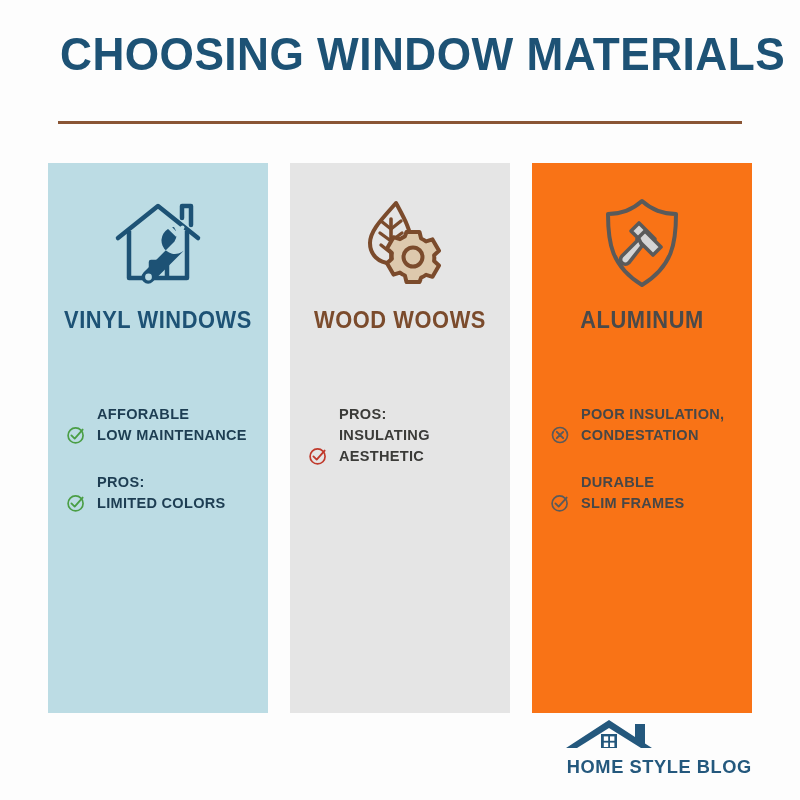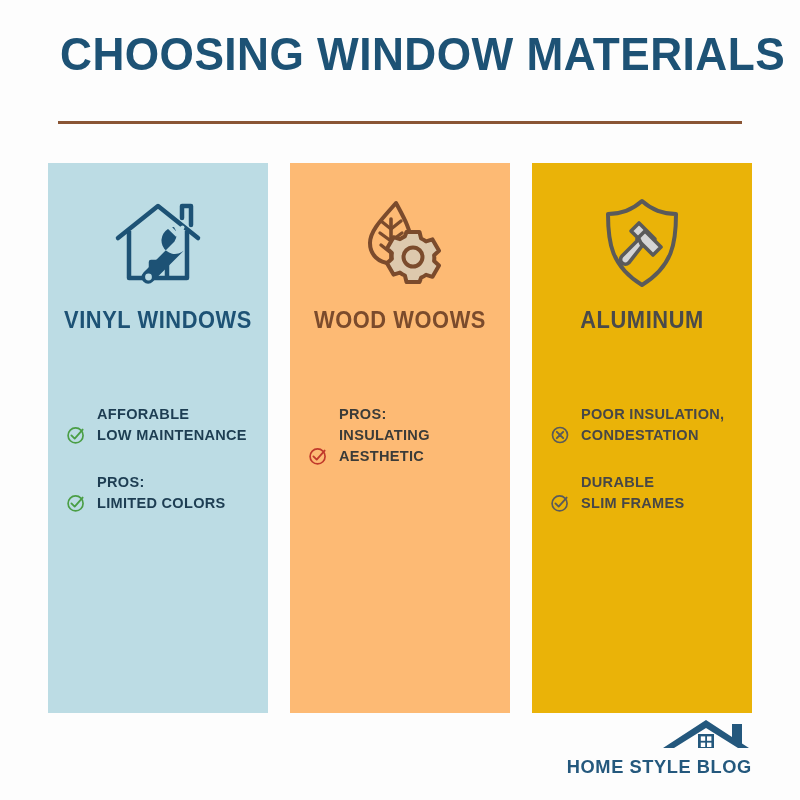--- a/index.html
+++ b/index.html
@@ -63,22 +63,22 @@
     justify-content: space-between;
   }
   .col {
     width: 220px;
     height: 550px;
     position: relative;
     box-sizing: border-box;
     text-decoration: underline;
   }
   .col-vinyl    { background: #bcdce4; }
-  .col-wood     { background: #fdba74; }
-  .col-aluminum { background: #eab308; }
+  .col-wood     { background: #e5e5e5; }
+  .col-aluminum { background: #f97316; }
 
   .icon-wrap {
     position: absolute;
     left: 0;
     top: 30px;
     width: 100%;
     height: 100px;
     display: flex;
     align-items: center;
     justify-content: center;
@@ -129,21 +129,21 @@
   .col-vinyl .item-lines    { color: #1d3d52; }
   .col-wood .item-lines     { color: #3b3b38; }
   .col-aluminum .item-lines { color: #474747; }
   .item-line { white-space: nowrap; }
 
   
   .footer {
     position: absolute;
     right: 44px;
     bottom: 22px;
-    text-align: right;
+    text-align: left;
   }
   .logo-mark {
     display: block;
     margin: 0 auto 2px auto;
   }
   .logo-text {
     font-family: "Liberation Sans Narrow", "Liberation Sans", sans-serif;
     font-weight: bold;
     font-size: 19px;
     letter-spacing: 0.6px;

